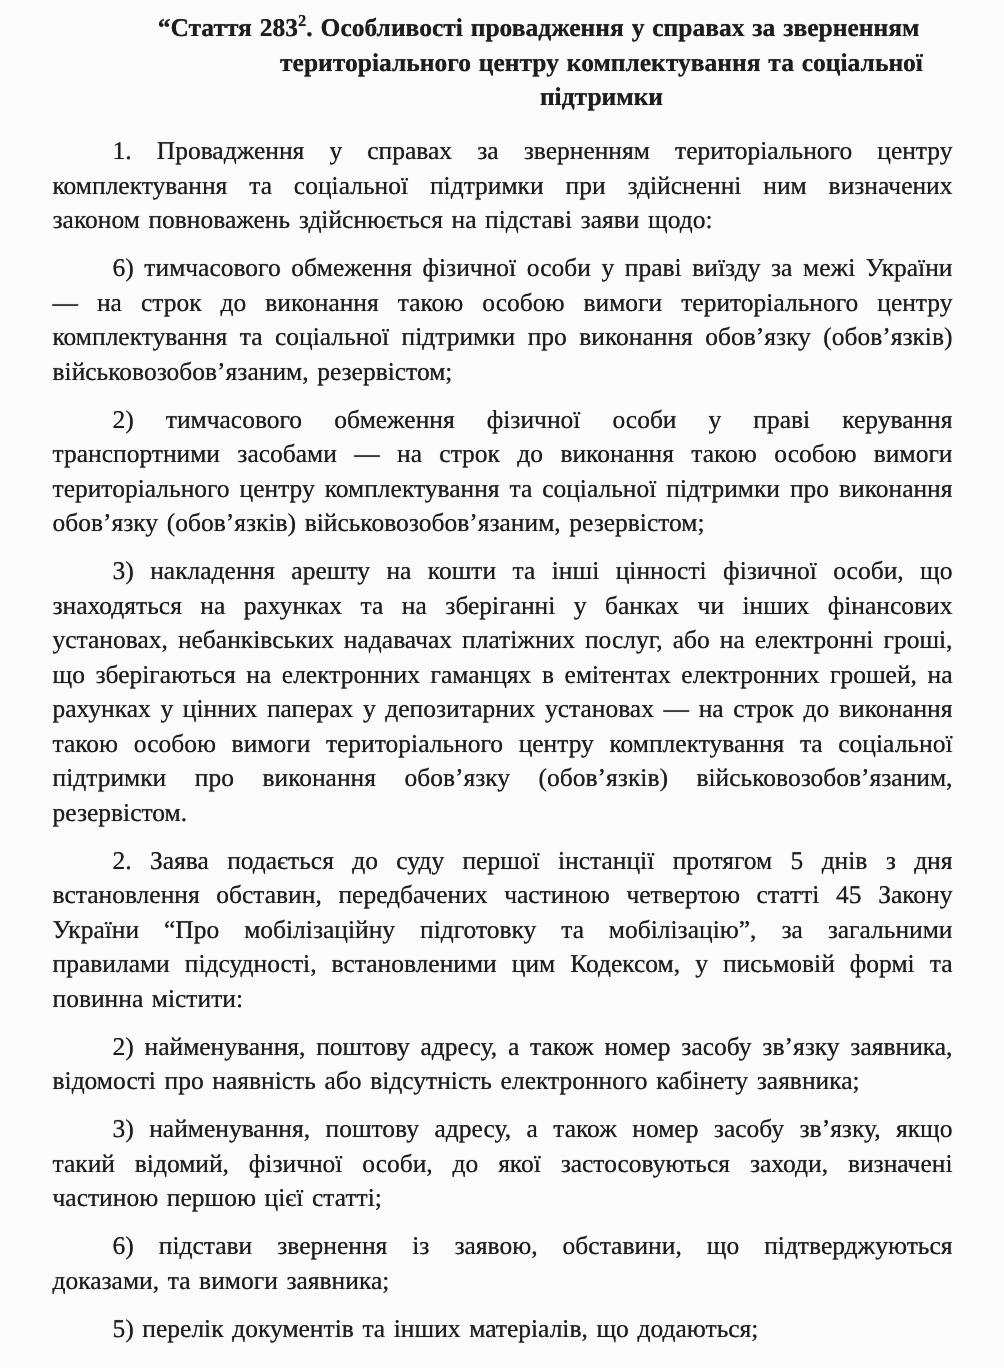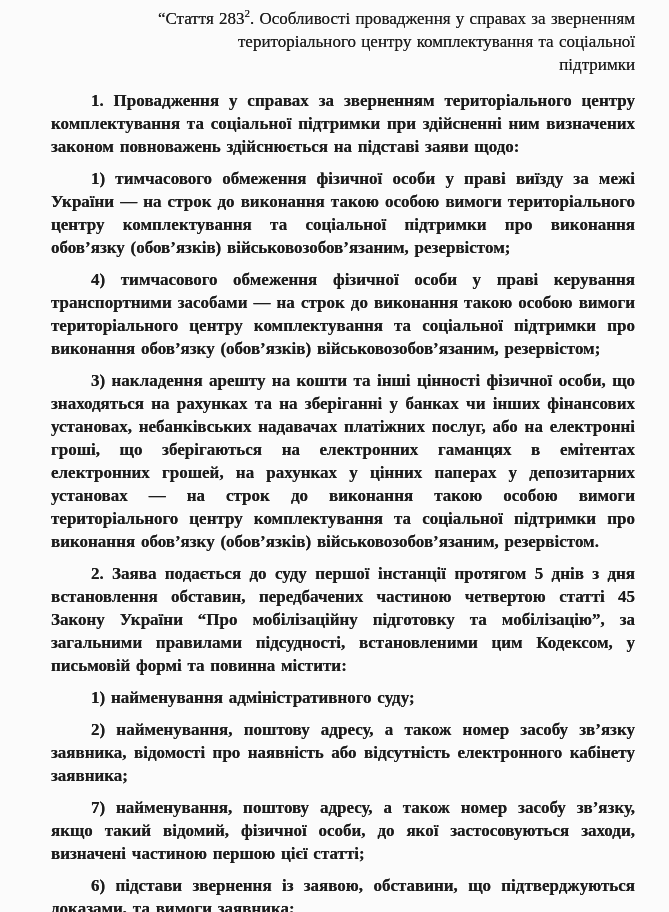--- a/index.html
+++ b/index.html
@@ -20,50 +20,49 @@
     font-family: "Liberation Serif", "DejaVu Serif", serif;
     font-size: 17px;
     line-height: 23px;
     color: #1d1d1d;
     text-shadow: 0 0 0.45px #3a3a3a; 
   }
   .heading {
     margin: 0 0 13px 48px;
     padding-left: 84px;
     text-indent: -84px;
-    text-align: right;
+    text-align: center;
     word-spacing: 1px;
+    font-weight: bold;
   }
   .heading sup {
     font-size: 11px;
     line-height: 0;
     vertical-align: 7px;
   }
   p.para {
-    margin: 0 0 9px 16px;
+    margin: 0 0 9px 0;
     text-indent: 40px;
     text-align: justify;
     word-spacing: 1.5px;
-    font-weight: bold;
   }
   p.para:last-child {
     margin-bottom: 0;
   }
 </style>
 </head>
 <body>
 
 <div class="page">
 
   <div class="heading"><span>“Стаття 283</span><sup>2</sup><span>. Особливості провадження у справах за зверненням територіального центру комплектування та соціальної підтримки</span></div>
 
   <p class="para">1. Провадження у справах за зверненням територіального центру комплектування та соціальної підтримки при здійсненні ним визначених законом повноважень здійснюється на підставі заяви щодо:</p>
-  <p class="para">1) тимчасового обмеження фізичної особи у праві виїзду за межі України — на строк до виконання такою особою вимоги територіального центру комплектування та соціальної підтримки про виконання обов’язку (обов’язків) військовозобов’язаним, резервістом;</p>
-  <p class="para">4) тимчасового обмеження фізичної особи у праві керування транспортними засобами — на строк до виконання такою особою вимоги територіального центру комплектування та соціальної підтримки про виконання обов’язку (обов’язків) військовозобов’язаним, резервістом;</p>
+  <p class="para">6) тимчасового обмеження фізичної особи у праві виїзду за межі України — на строк до виконання такою особою вимоги територіального центру комплектування та соціальної підтримки про виконання обов’язку (обов’язків) військовозобов’язаним, резервістом;</p>
+  <p class="para">2) тимчасового обмеження фізичної особи у праві керування транспортними засобами — на строк до виконання такою особою вимоги територіального центру комплектування та соціальної підтримки про виконання обов’язку (обов’язків) військовозобов’язаним, резервістом;</p>
   <p class="para">3) накладення арешту на кошти та інші цінності фізичної особи, що знаходяться на рахунках та на зберіганні у банках чи інших фінансових установах, небанківських надавачах платіжних послуг, або на електронні гроші, що зберігаються на електронних гаманцях в емітентах електронних грошей, на рахунках у цінних паперах у депозитарних установах — на строк до виконання такою особою вимоги територіального центру комплектування та соціальної підтримки про виконання обов’язку (обов’язків) військовозобов’язаним, резервістом.</p>
   <p class="para">2. Заява подається до суду першої інстанції протягом 5 днів з дня встановлення обставин, передбачених частиною четвертою статті 45 Закону України “Про мобілізаційну підготовку та мобілізацію”, за загальними правилами підсудності, встановленими цим Кодексом, у письмовій формі та повинна містити:</p>
-  <p class="para">1) найменування адміністративного суду;</p>
   <p class="para">2) найменування, поштову адресу, а також номер засобу зв’язку заявника, відомості про наявність або відсутність електронного кабінету заявника;</p>
-  <p class="para">7) найменування, поштову адресу, а також номер засобу зв’язку, якщо такий відомий, фізичної особи, до якої застосовуються заходи, визначені частиною першою цієї статті;</p>
+  <p class="para">3) найменування, поштову адресу, а також номер засобу зв’язку, якщо такий відомий, фізичної особи, до якої застосовуються заходи, визначені частиною першою цієї статті;</p>
   <p class="para">6) підстави звернення із заявою, обставини, що підтверджуються доказами, та вимоги заявника;</p>
   <p class="para">5) перелік документів та інших матеріалів, що додаються;</p>
 
 </div>
 
 </body></html>

